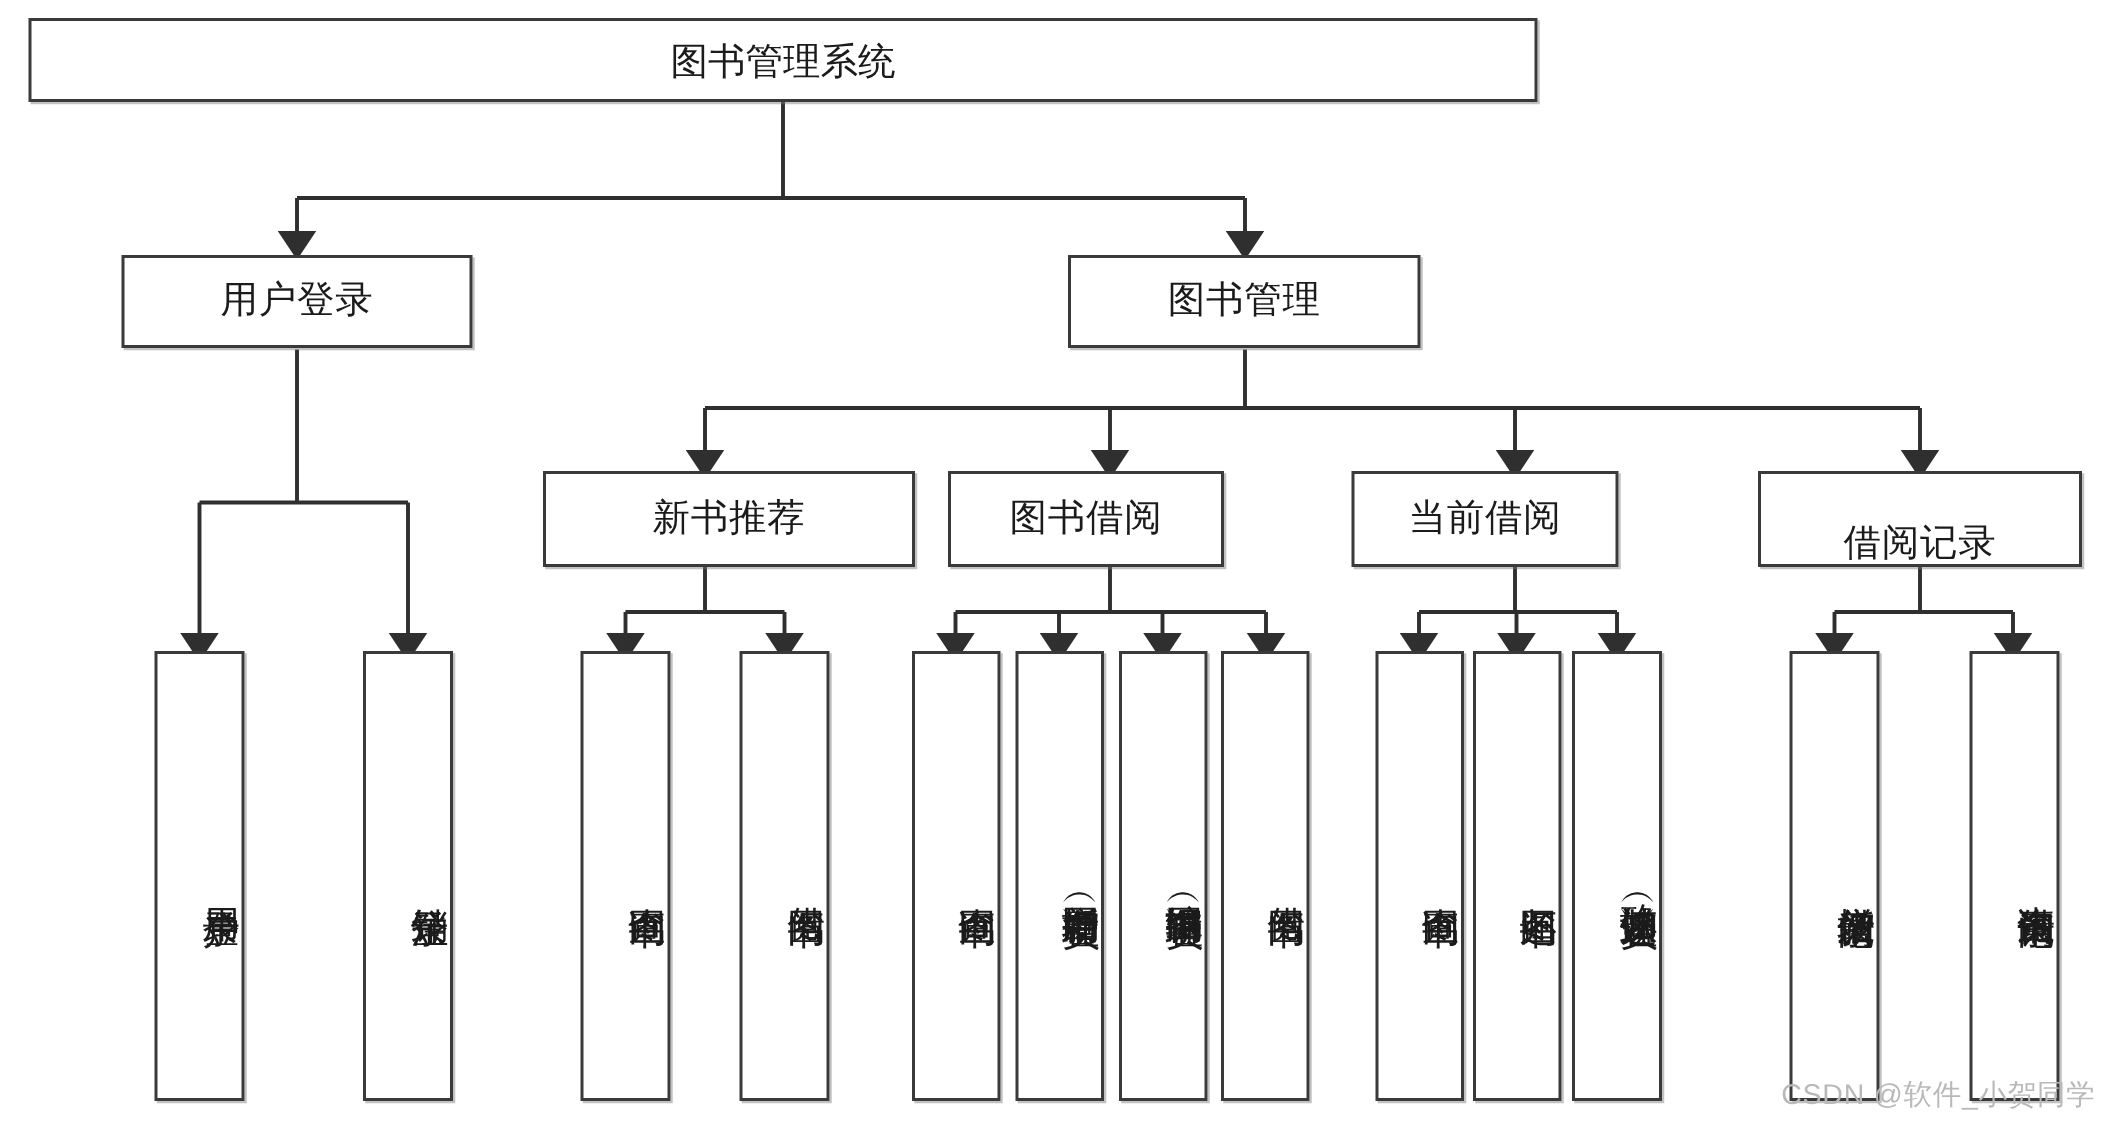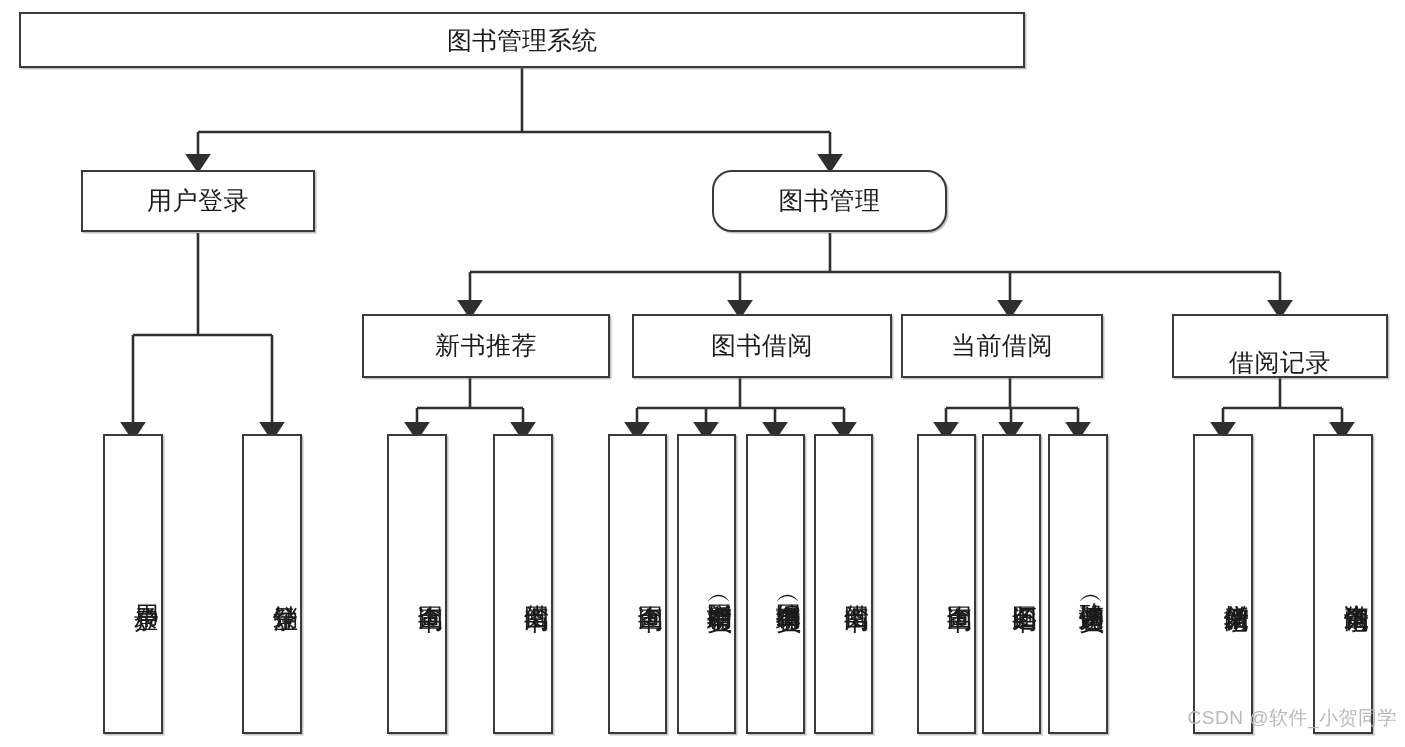--- a/index.html
+++ b/index.html
@@ -56,21 +56,21 @@
     justify-content: center;
   }
   .node.v .vtext {
     writing-mode: vertical-rl;
     text-orientation: upright;
     display: block;
   }
   .watermark {
     position: absolute;
     right: 8px;
-    bottom: 16px;
+    bottom: 4px;
     font-size: 19px;
     color: #b9b9b9;
     letter-spacing: 0.5px;
     white-space: nowrap;
   }
 </style>
 </head>
 <body>
 
 <div id="canvas">
@@ -125,31 +125,31 @@
     </g>
   </svg>
 
   <div class="node root" style="left:19px; top:12px; width:1006px; height:56px;">
     <span>图书管理系统</span>
   </div>
 
   <div class="node h" style="left:81px; top:170px; width:234px; height:62px;">
     <span>用户登录</span>
   </div>
-  <div class="node h" style="left:712px; top:170px; width:235px; height:62px;border-radius:20px;">
+  <div class="node h" style="left:712px; top:170px; width:235px; height:62px;">
     <span>图书管理</span>
   </div>
 
   <div class="node h" style="left:362px; top:314px; width:248px; height:64px;">
     <span>新书推荐</span>
   </div>
-  <div class="node h" style="left:632px; top:314px; width:260px; height:64px;">
+  <div class="node h" style="left:632px; top:314px; width:184px; height:64px;">
     <span>图书借阅</span>
   </div>
-  <div class="node h" style="left:901px; top:314px; width:202px; height:64px;">
+  <div class="node h" style="left:901px; top:314px; width:178px; height:64px;">
     <span>当前借阅</span>
   </div>
   <div class="node h" style="left:1172px; top:314px; width:216px; height:64px;align-items:flex-end;">
     <span>借阅记录</span>
   </div>
 
   <div class="node v" style="left:103px; top:434px; width:60px; height:300px;">
     <span class="vtext">用户登录</span>
   </div>
   <div class="node v" style="left:242px; top:434px; width:60px; height:300px;">

